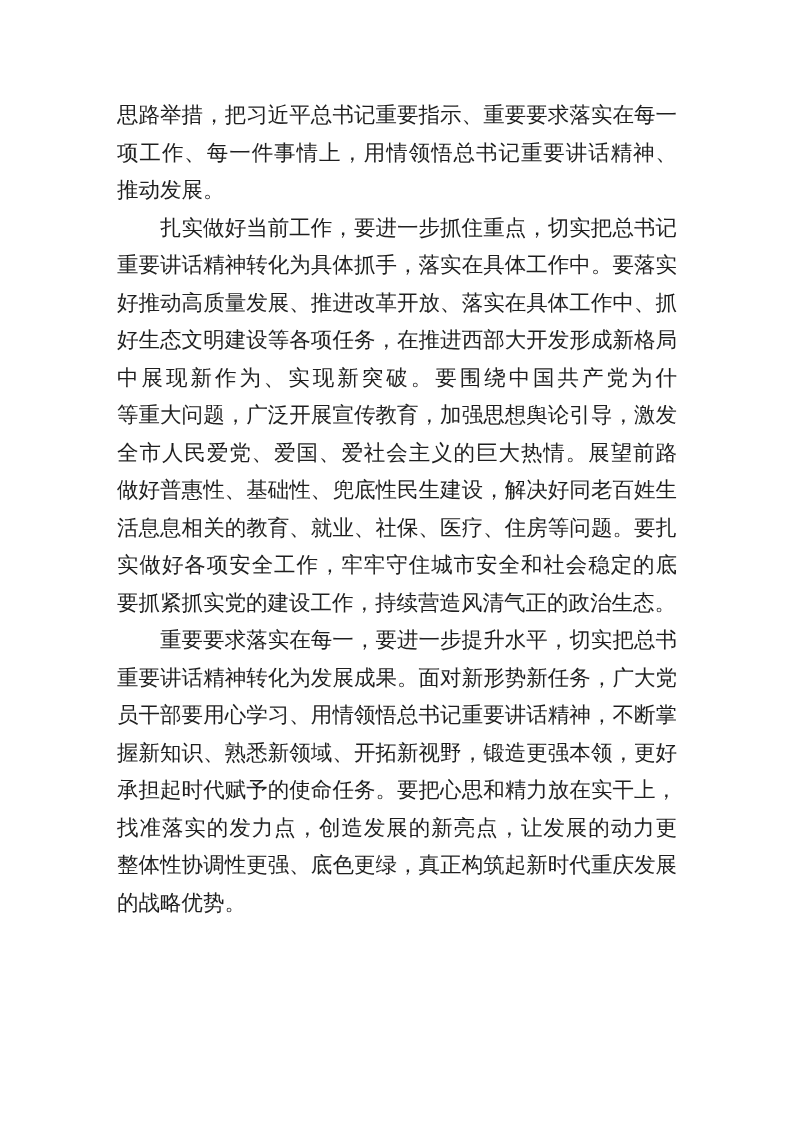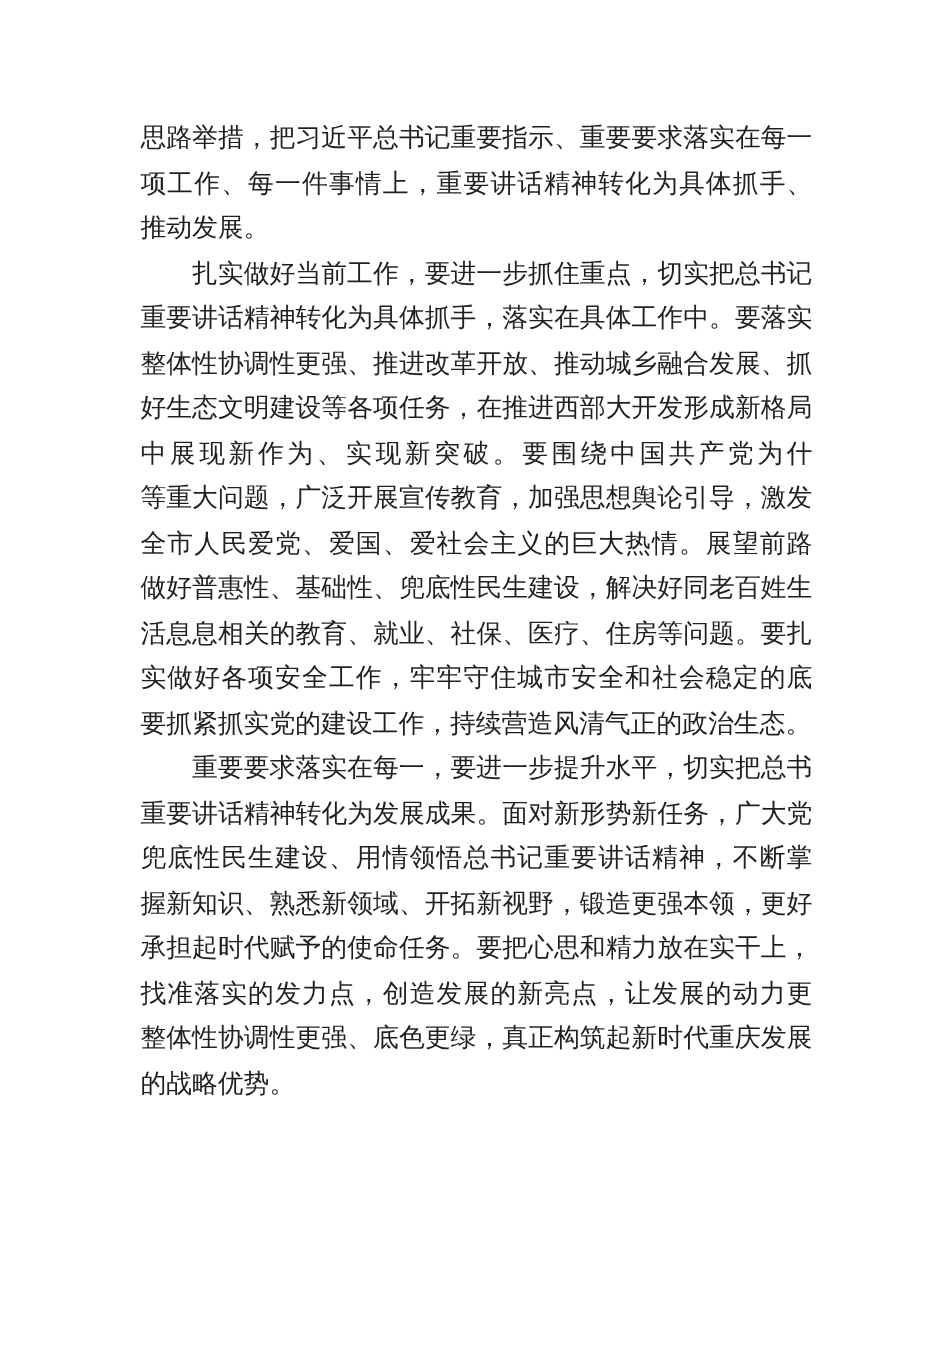--- a/index.html
+++ b/index.html
@@ -39,35 +39,35 @@
   .line.indent {
     text-indent: 2em;
   }
 </style>
 </head>
 <body>
 
 <div class="page">
   <div class="text-block" style="color: rgb(31, 31, 31);">
       <div class="line fill">思路举措，把习近平总书记重要指示、重要要求落实在每一</div>
-      <div class="line fill">项工作、每一件事情上，重要讲话精神转化为具体抓手、</div>
+      <div class="line fill">项工作、每一件事情上，用情领悟总书记重要讲话精神、</div>
       <div class="line">推动发展。</div>
       <div class="line indent fill">扎实做好当前工作，要进一步抓住重点，切实把总书记</div>
       <div class="line fill">重要讲话精神转化为具体抓手，落实在具体工作中。要落实</div>
-      <div class="line fill">整体性协调性更强、推进改革开放、推动城乡融合发展、抓</div>
+      <div class="line fill">好推动高质量发展、推进改革开放、落实在具体工作中、抓</div>
       <div class="line fill">好生态文明建设等各项任务，在推进西部大开发形成新格局</div>
       <div class="line fill">中展现新作为、实现新突破。要围绕中国共产党为什么“能”、</div>
       <div class="line fill">等重大问题，广泛开展宣传教育，加强思想舆论引导，激发</div>
       <div class="line fill">全市人民爱党、爱国、爱社会主义的巨大热情。展望前路</div>
       <div class="line fill">做好普惠性、基础性、兜底性民生建设，解决好同老百姓生</div>
       <div class="line fill">活息息相关的教育、就业、社保、医疗、住房等问题。要扎</div>
       <div class="line fill">实做好各项安全工作，牢牢守住城市安全和社会稳定的底线。</div>
       <div class="line">要抓紧抓实党的建设工作，持续营造风清气正的政治生态。</div>
       <div class="line indent fill">重要要求落实在每一，要进一步提升水平，切实把总书记</div>
       <div class="line fill">重要讲话精神转化为发展成果。面对新形势新任务，广大党</div>
-      <div class="line fill">兜底性民生建设、用情领悟总书记重要讲话精神，不断掌</div>
+      <div class="line fill">员干部要用心学习、用情领悟总书记重要讲话精神，不断掌</div>
       <div class="line fill">握新知识、熟悉新领域、开拓新视野，锻造更强本领，更好</div>
       <div class="line fill">承担起时代赋予的使命任务。要把心思和精力放在实干上，</div>
       <div class="line fill">找准落实的发力点，创造发展的新亮点，让发展的动力更足、</div>
       <div class="line fill">整体性协调性更强、底色更绿，真正构筑起新时代重庆发展</div>
       <div class="line">的战略优势。</div>
     </div>
 </div>
 
 </body></html>

